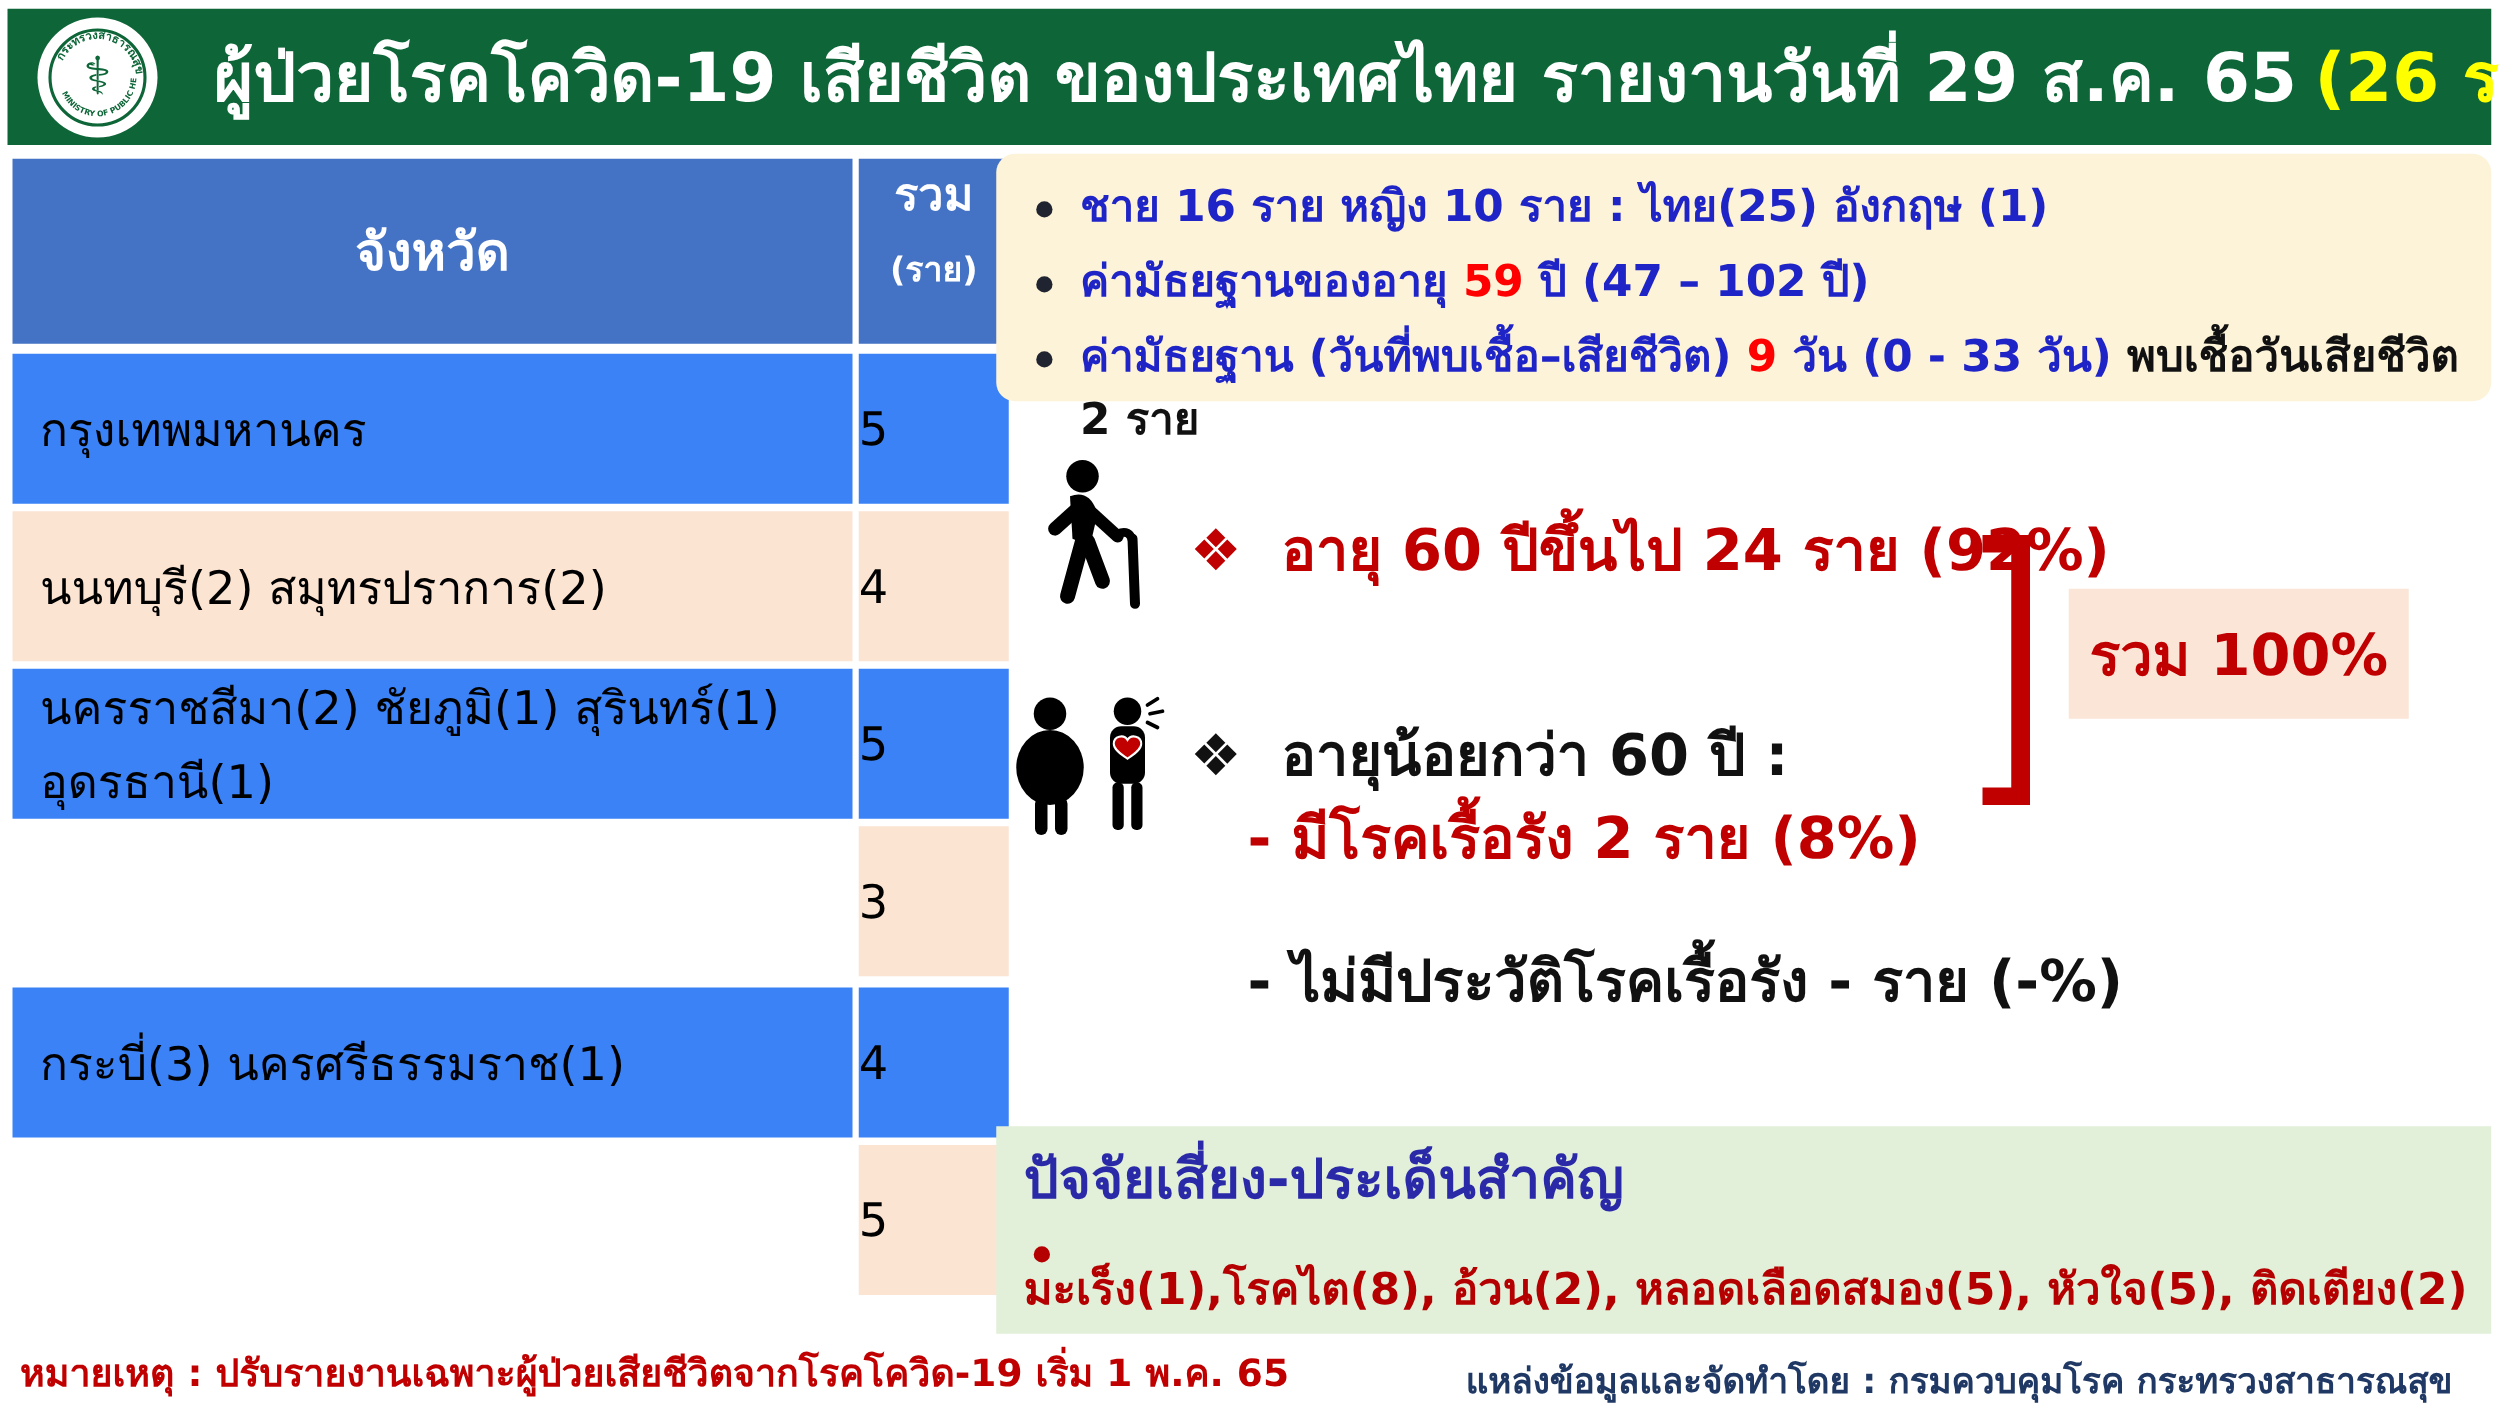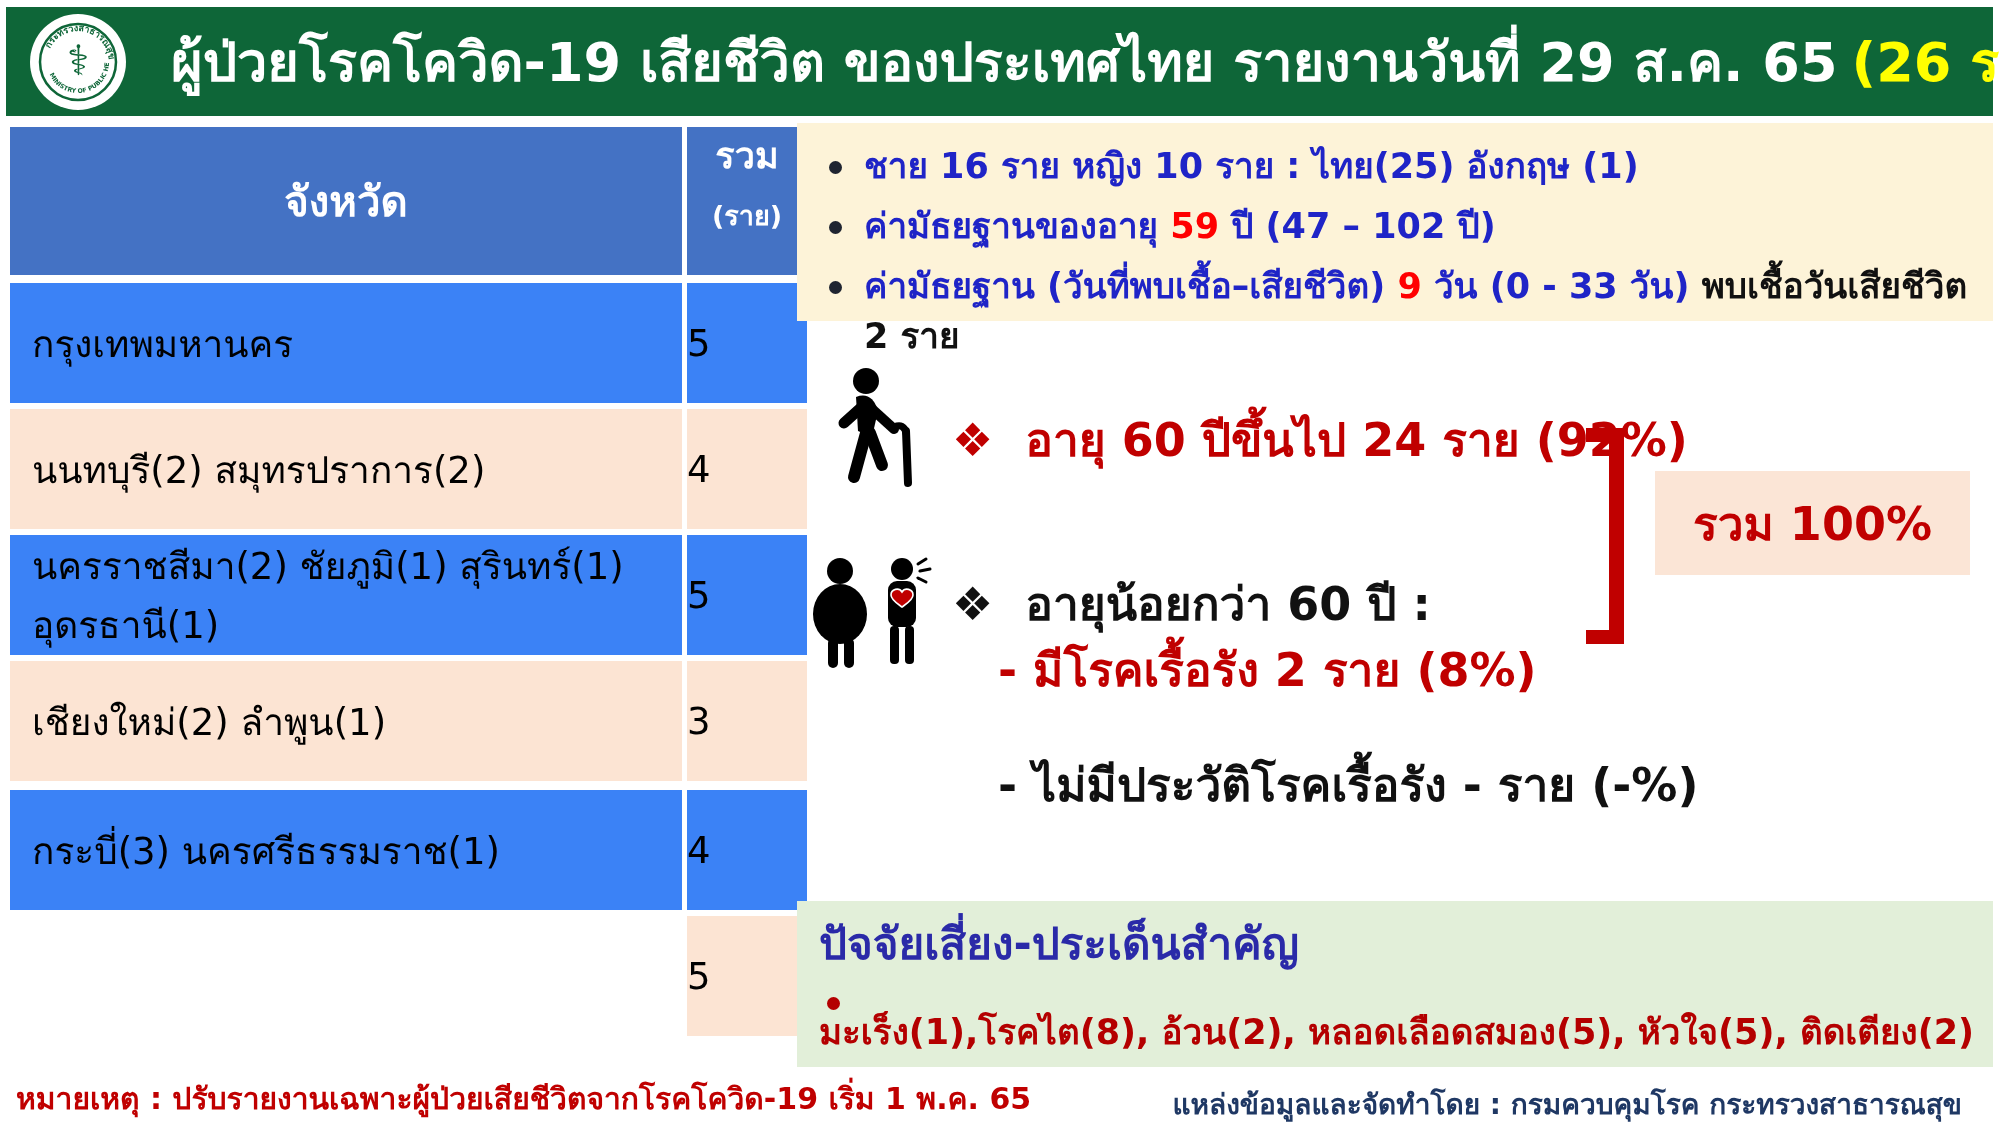--- a/index.html
+++ b/index.html
@@ -33,21 +33,21 @@
   .td.col2 { font-size:37px; }
   .r1 { top:283px; height:120px; }
   .r2 { top:409px; height:120px; }
   .r3 { top:535px; height:120px; }
   .r4 { top:661px; height:120px; }
   .r5 { top:790px; height:120px; }
   .r6 { top:916px; height:120px; }
 
   
   .cream { position:absolute; left:797px; top:123px; width:1196px; height:198px;
-           background:#FDF3D8; padding:18px 0 0 24px; }
+           background:#FDF3D8; padding:18px 0 0 24px;border-radius:15px; }
   .bullet-line { display:flex; align-items:flex-start; margin-bottom:9px;
                  font-size:35px; font-weight:bold; color:#1F24C7; line-height:1.45; }
   .bullet-line .dot { width:13px; height:13px; border-radius:50%; background:#1F2430;
                       margin:20px 22px 0 8px; flex:none; }
   .red-num { color:#FF0000; }
   .black-seg { color:#111111; }
 
   
   .age-line { position:absolute; font-weight:bold; white-space:nowrap; }
   .marker { margin-right:16px; }
@@ -57,21 +57,21 @@
   .under60 .marker { color:#111111; }
   .chronic { left:998px; top:633px; font-size:46px; color:#C00000; }
   .nochronic { left:998px; top:748px; font-size:46px; color:#111111; }
 
   .icon-eld { position:absolute; left:820px; top:365px; width:112px; height:140px; }
   .icon-ppl { position:absolute; left:806px; top:556px; width:134px; height:118px; }
 
   .bracket { position:absolute; left:1586px; top:428px; width:38px; height:216px;
              border-top:14px solid #C00000; border-right:15px solid #C00000;
              border-bottom:14px solid #C00000; }
-  .total-box { position:absolute; left:1655px; top:471px; width:315px; height:104px;
+  .total-box { position:absolute; left:1655px; top:471px; width:272px; height:104px;
                background:#FBE5D6; display:flex; align-items:center; justify-content:center;
                font-size:46px; font-weight:bold; color:#C00000; }
 
   
   .green { position:absolute; left:797px; top:901px; width:1196px; height:166px;
            background:#E2EFD9; padding:10px 0 0 22px; }
   .green-title { font-size:44px; font-weight:bold; color:#2A2AA8; line-height:1.5; }
   .green-bullet { display:flex; align-items:flex-start; margin-top:4px;
                   font-size:35px; font-weight:bold; color:#B40000; line-height:1.3;flex-direction:column; }
   .green-bullet .dot { width:13px; height:13px; border-radius:50%; background:#B40000;
@@ -132,23 +132,20 @@
       <span>4</span>
     </div>
 
   <div class="cell td col1 r3 row-lav">
       <span>นครราชสีมา(2) ชัยภูมิ(1) สุรินทร์(1) อุดรธานี(1)</span>
     </div>
   <div class="cell td col2 r3 row-lav">
       <span>5</span>
     </div>
 
-  <div class="cell td col1 r4 row-pea">
-      <span>เชียงใหม่(2) ลำพูน(1)</span>
-    </div>
   <div class="cell td col2 r4 row-pea">
       <span>3</span>
     </div>
 
   <div class="cell td col1 r5 row-lav">
       <span>กระบี่(3) นครศรีธรรมราช(1)</span>
     </div>
   <div class="cell td col2 r5 row-lav">
       <span>4</span>
     </div>

